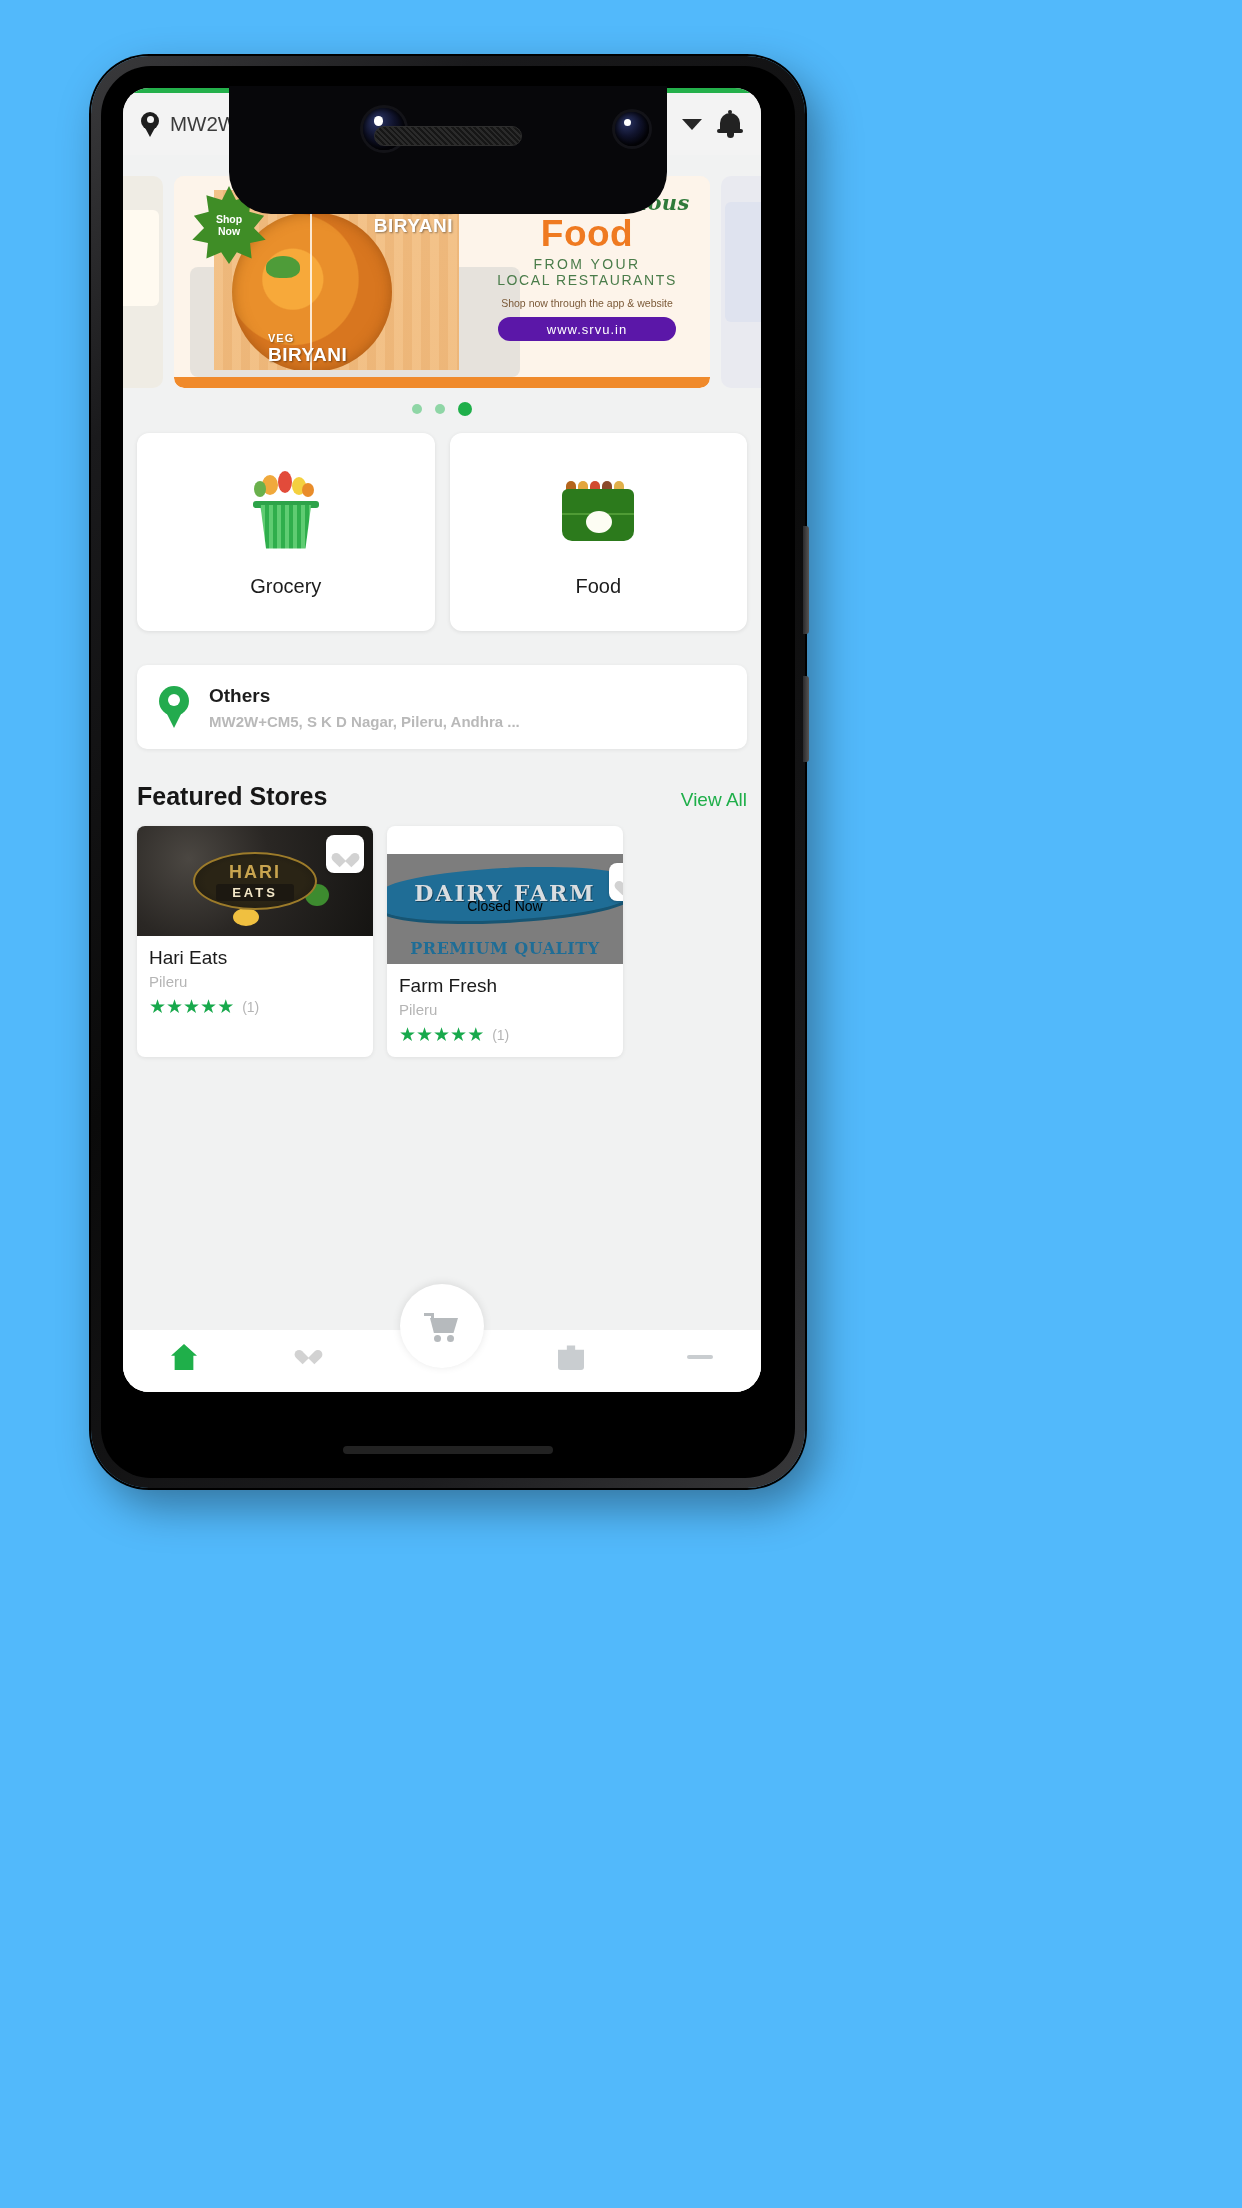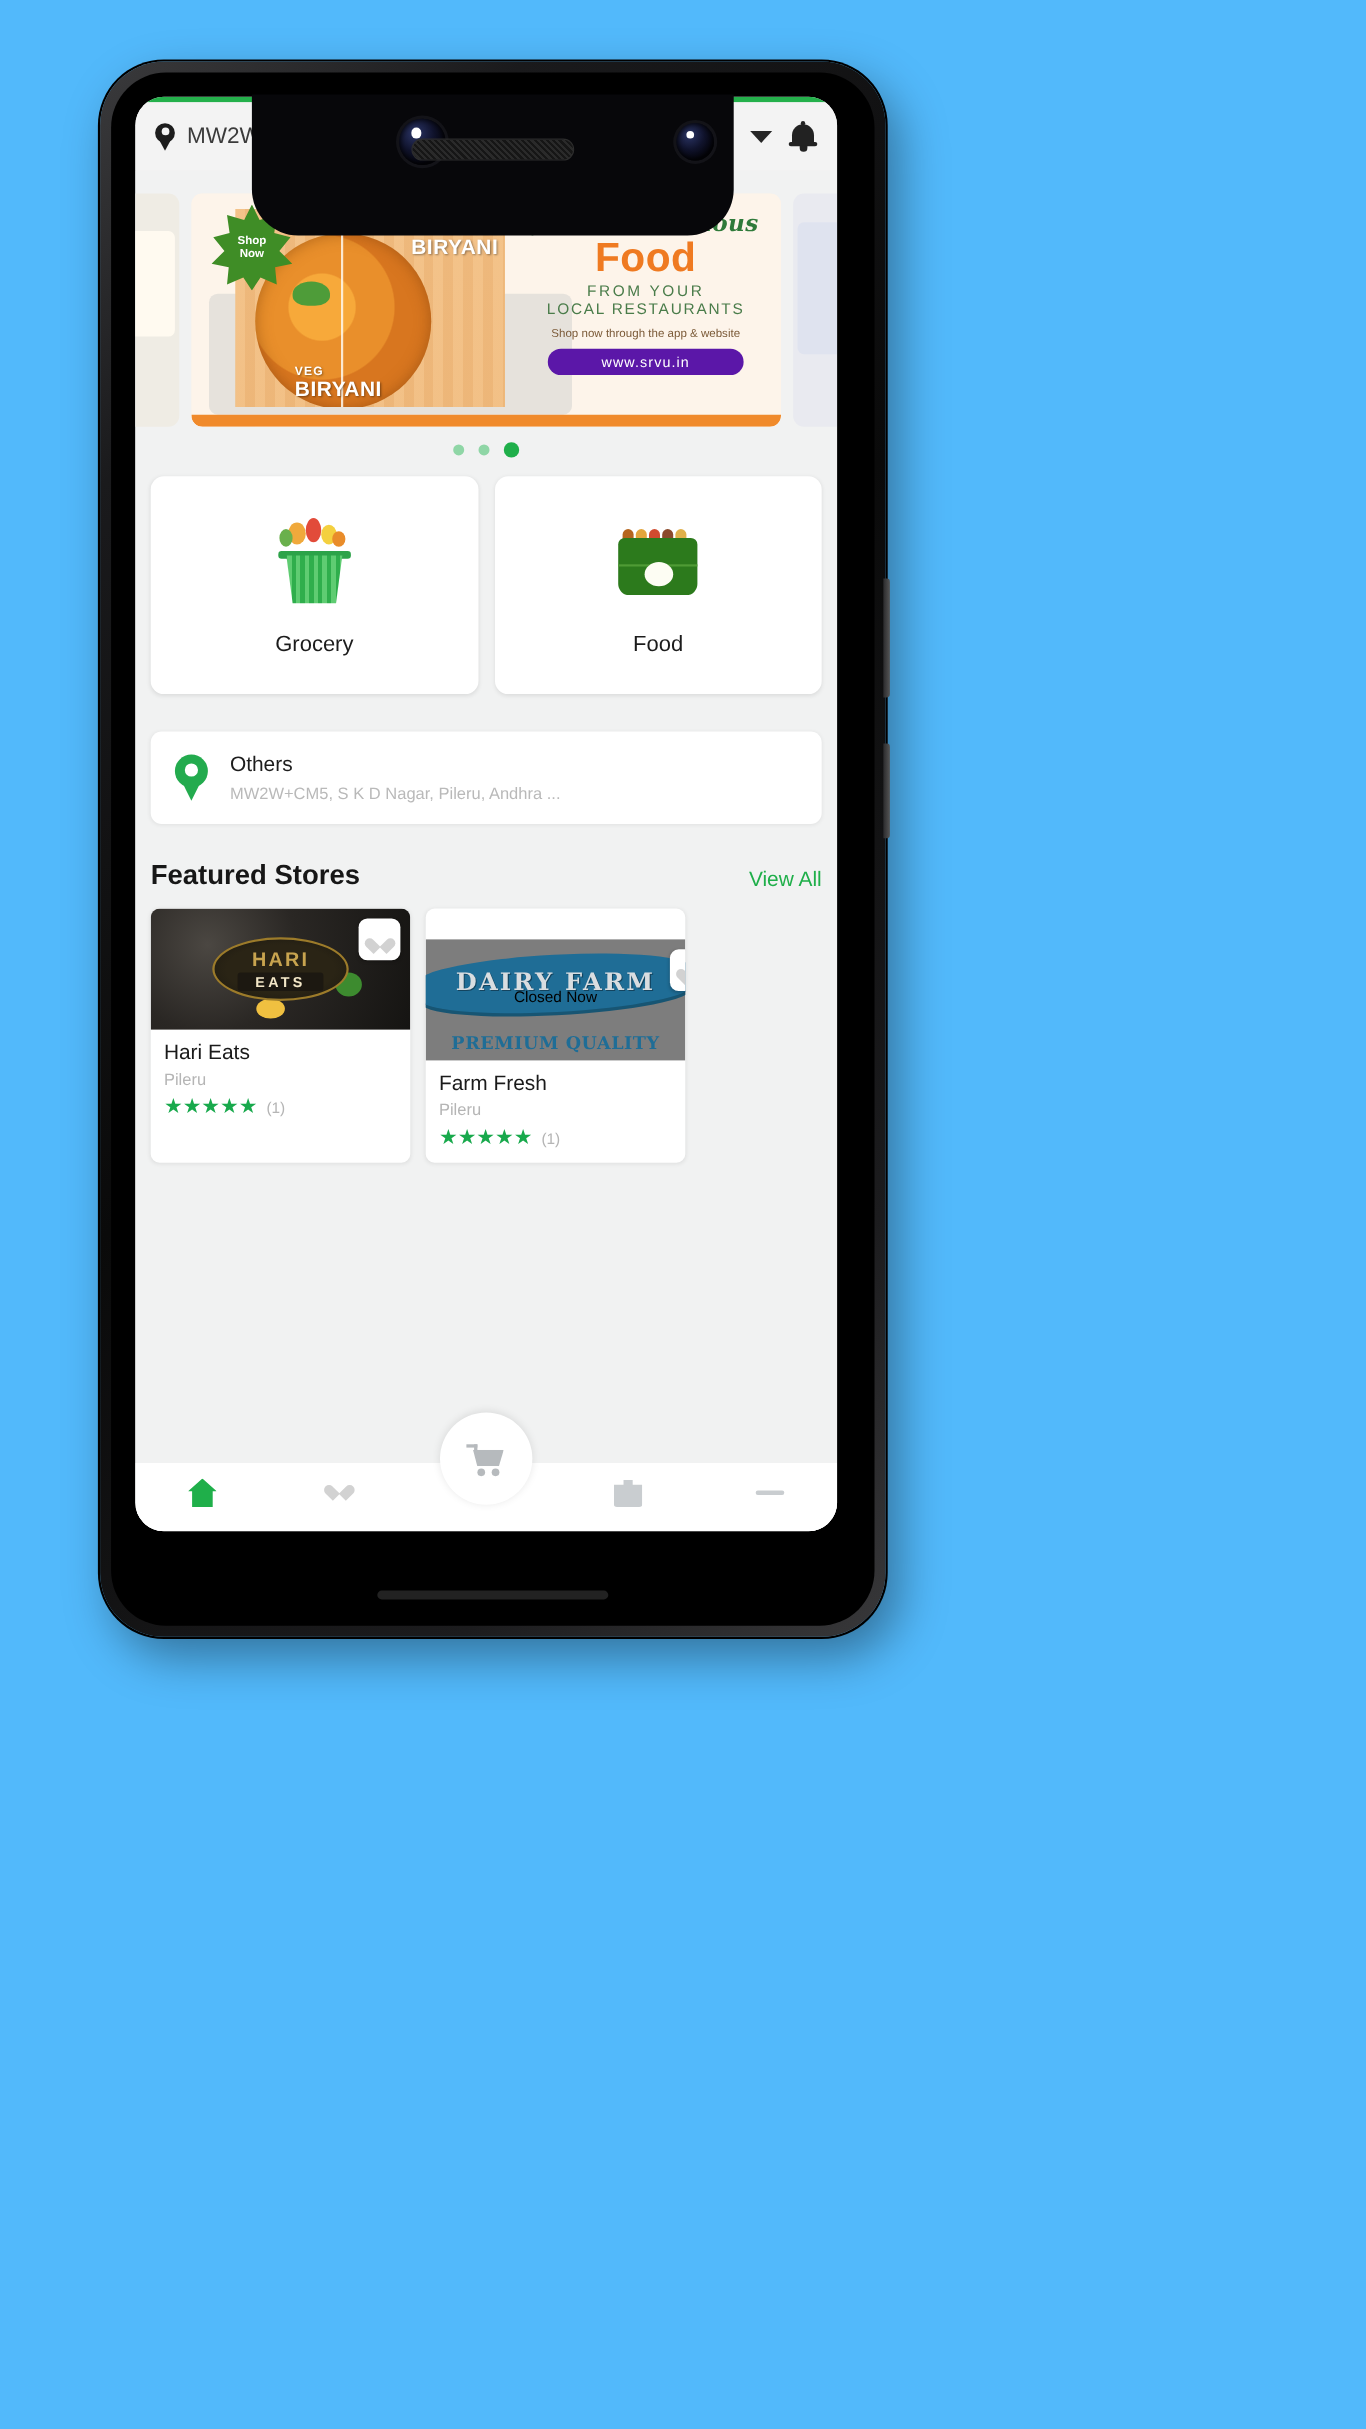--- a/index.html
+++ b/index.html
@@ -167,21 +167,21 @@
     clip-path:polygon(0 0,100% 28%,100% 100%,0 72%);}
   .pb-r{ position:absolute; left:46px; top:22px; width:34px; height:54px; background:#9c7748;
     clip-path:polygon(0 28%,100% 0,100% 72%,0 100%);}
   .pb-tape{ position:absolute; left:44px; top:14px; width:6px; height:56px; background:#e8dcc2; transform:skewX(-10deg);}
   .pb-lbl{ position:absolute; left:18px; top:36px; width:12px; height:11px; background:#eef2f4; border:1px solid #cfd6d8;}
 
   
   .sec-title{ font-size:25px; font-weight:bold; color:#171717; }
   #deliver-sec{ padding:0 14px; margin-top:34px; }
   #deliver-card{ margin-top:17px; background:#fff; border-radius:10px; height:84px;
-    display:flex; align-items:center; gap:20px; padding:0 22px; box-shadow:0 1px 4px rgba(0,0,0,.07);}
+    display:flex; align-items:center; gap:20px; padding:0 22px; box-shadow:0 1px 4px rgba(0,0,0,.07);font-weight:bold;}
   #addr-title{ font-size:19px; color:#1d1d1d; }
   #addr-sub{ font-size:15px; color:#b9b9b9; margin-top:6px; }
 
   
   #feat-head{ display:flex; align-items:flex-end; justify-content:space-between; padding:0 14px; margin-top:33px;}
   #view-all{ font-size:19px; color:#1faf4a; }
   #stores{ display:flex; gap:14px; padding:0 14px; margin-top:15px; }
   .store-card{ width:236px; flex:none; background:#fff; border-radius:8px; overflow:hidden;
     box-shadow:0 1px 4px rgba(0,0,0,.08); }
   .store-img{ height:110px; position:relative; }

